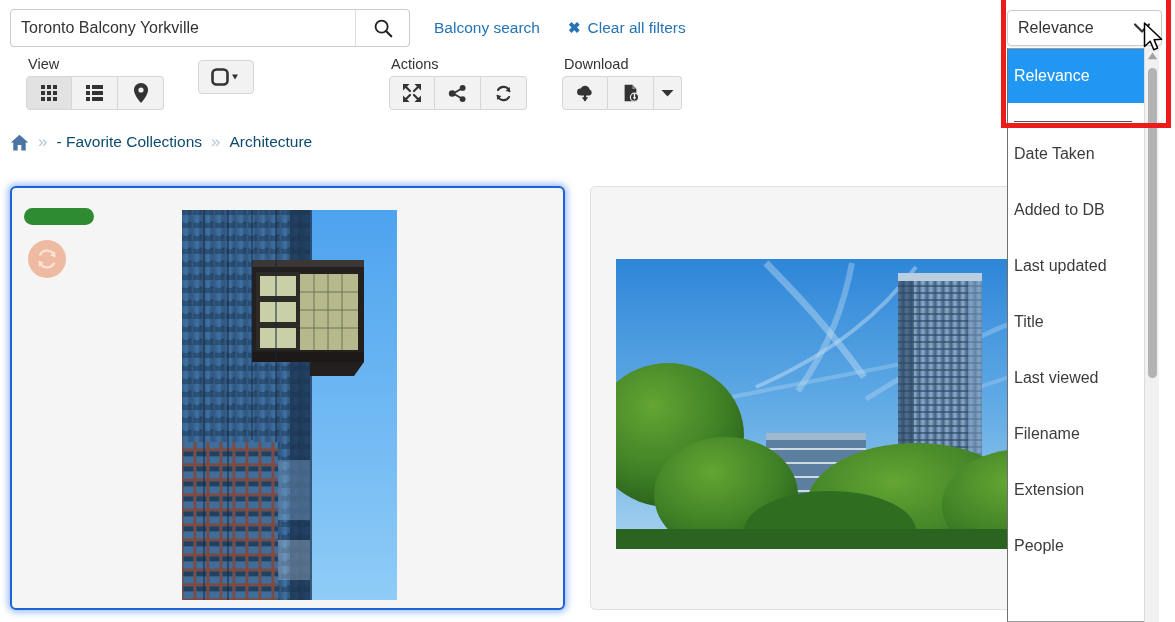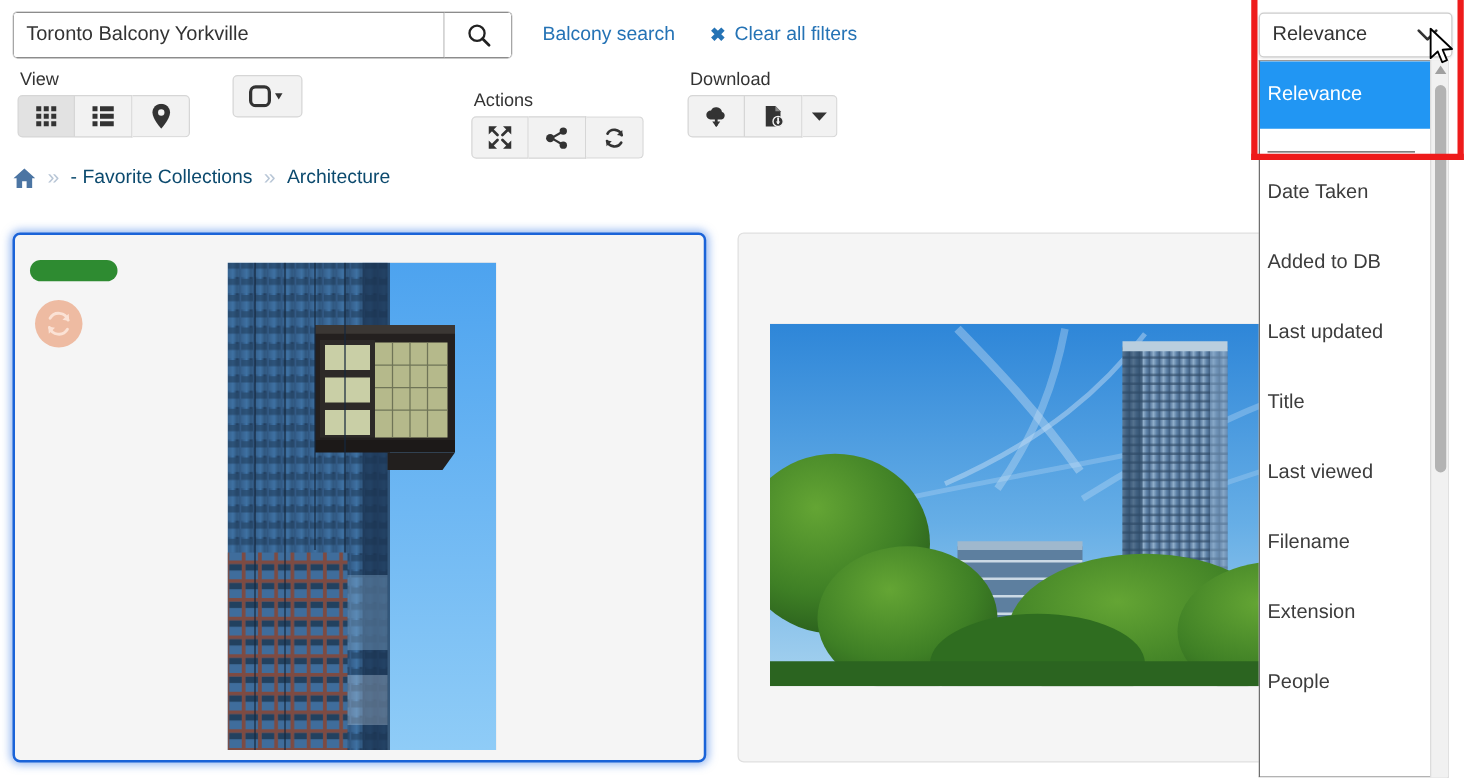--- a/index.html
+++ b/index.html
@@ -12,21 +12,21 @@
   #root { position: relative; width: 1175px; height: 622px; background: #fff; }
 
   
   .searchrow {
     position: absolute; left: 0; top: 0; width: 1175px; height: 56px;
     display: flex; align-items: center; padding-left: 10px;
   }
   .searchbox {
     display: flex; align-items: stretch;
     width: 400px; height: 38px;
-    border: 1px solid #ccc; border-radius: 4px; background: #000000;
+    border: 1px solid #ccc; border-radius: 4px; background: #a3a3a3;
     overflow: hidden;
   }
   .searchbox input {
     flex: 1; border: 0; outline: none; padding: 0 10px;
     font-family: "Liberation Sans", sans-serif; font-size: 16px; color: #333;
     background: #fff;
   }
   .search-btn {
     width: 54px; border: 0; border-left: 1px solid #ddd;
     background: #fff; cursor: pointer;
@@ -34,21 +34,21 @@
   }
   .lnk {
     color: #2573b5; font-size: 15.5px; cursor: pointer; white-space: nowrap;
   }
   #adv-search { margin-left: 24px; }
   #clear-filters { margin-left: 28px; display: flex; align-items: center; gap: 7px; }
   .xmark { font-size: 15px; color: #2573b5; font-weight: bold; }
 
   
   .toolbar {
-    position: absolute; left: 4px; top: 56px; width: 1000px; height: 68px;
+    position: absolute; left: 16px; top: 56px; width: 1000px; height: 68px;
   }
   .grp { position: absolute; top: 0; }
   .grp-label {
     font-size: 14.5px; color: #333; margin-bottom: 4px;
     padding-left: 2px; line-height: 16px;
   }
   .bgrp { display: flex; }
   .tbtn {
     width: 46px; height: 34px; background: #f2f2f2;
     border: 1px solid #d6d6d6;
@@ -219,21 +219,21 @@
         <div class="tbtn wide">
           <svg width="30" height="18" viewBox="0 0 30 18">
             <rect x="1.5" y="1.5" width="15" height="15" rx="4" fill="none" stroke="#333" stroke-width="2.6"></rect>
             <path d="M21 6.5 L27 6.5 L24 11.5 Z" fill="#333"></path>
           </svg>
         </div>
       </div>
     </div>
 
 
-    <div class="grp" style="left:373px;margin-top:17px;">
+    <div class="grp" style="left:373px;">
       <div class="grp-label">Actions</div>
       <div class="bgrp">
         <div class="tbtn">
           <svg width="20" height="20" viewBox="0 0 20 20">
             <g stroke="#333" stroke-width="2.2" stroke-linecap="round">
               <line x1="2.5" y1="2.5" x2="8" y2="8"></line>
                 <line x1="17.5" y1="2.5" x2="12" y2="8"></line>
               <line x1="2.5" y1="17.5" x2="8" y2="12"></line>
                 <line x1="17.5" y1="17.5" x2="12" y2="12"></line>
             </g>

